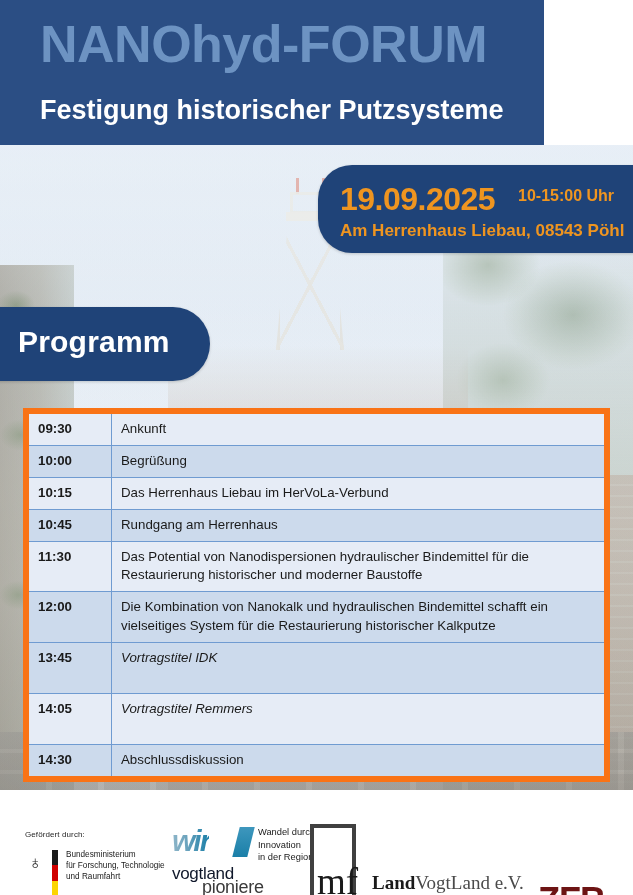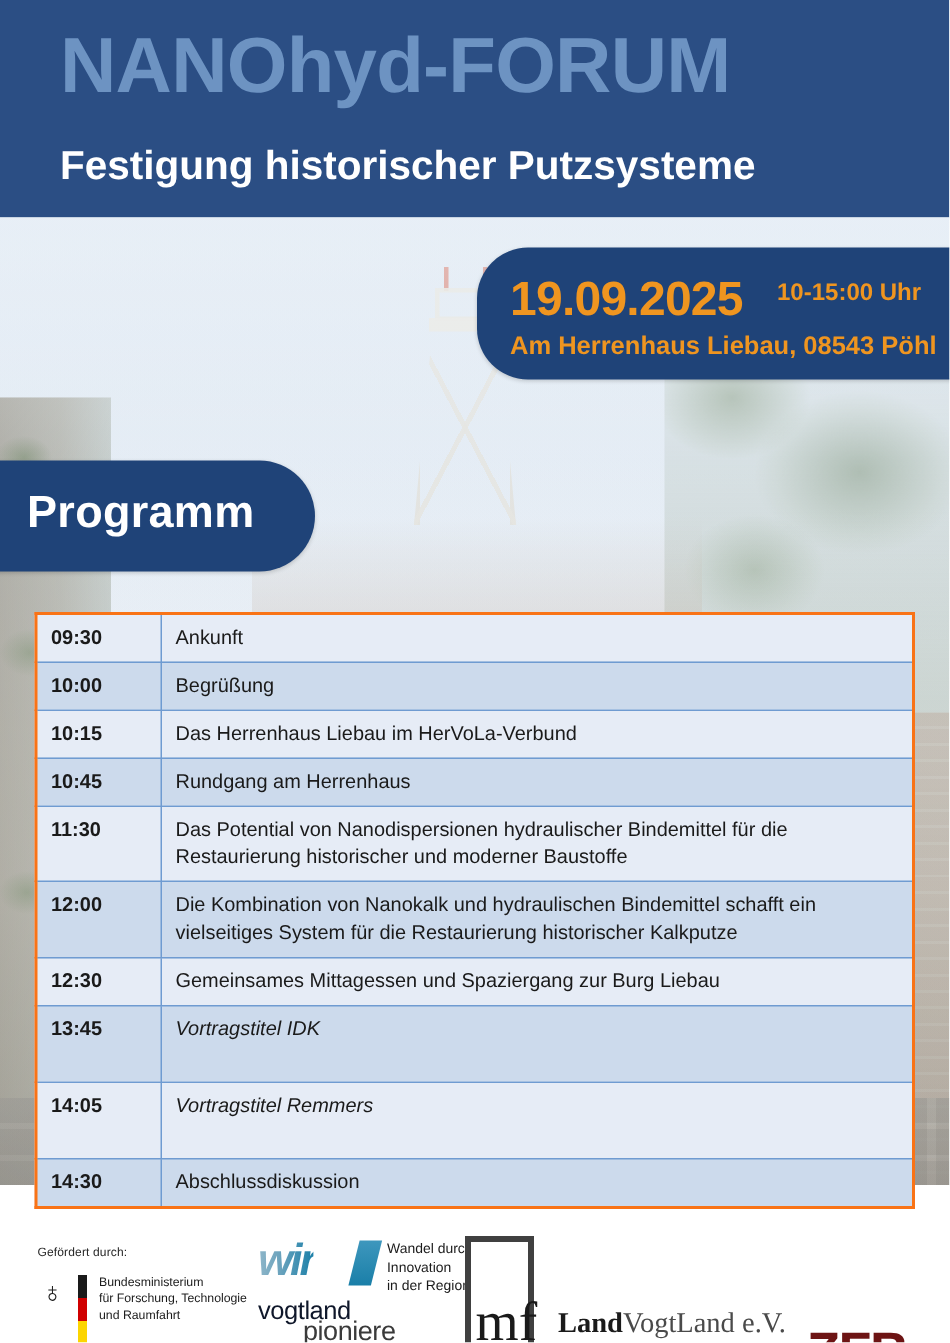--- a/index.html
+++ b/index.html
@@ -6,21 +6,21 @@
   html,body{margin:0;padding:0;background:#fff;}
   body{
     width:633px;height:895px;overflow:hidden;position:relative;
     font-family:"Liberation Sans","DejaVu Sans",sans-serif;
     -webkit-font-smoothing:antialiased;
   }
   .poster{position:relative;width:633px;height:895px;overflow:hidden;background:#ffffff;}
 
   
   .header{
-    position:absolute;left:0;top:0;width:633px;height:145px;
+    position:absolute;left:0;top:0;width:544px;height:145px;
     background:#2b4e84;overflow:hidden;
   }
   .header-title{
     position:absolute;left:40px;top:17px;
     font-size:52px;font-weight:700;letter-spacing:-0.5px;
     color:#6d93c2;line-height:1.05;white-space:nowrap;
   }
   .header-sub{
     position:absolute;left:40px;top:96px;
     font-size:27px;font-weight:700;color:#ffffff;
@@ -156,21 +156,21 @@
   }
   .programm-badge span{
     position:absolute;left:48px;top:18px;
     font-size:30px;font-weight:700;color:#ffffff;letter-spacing:.2px;
   }
 
   
   .schedule{
     position:absolute;left:23px;top:408px;width:587px;
     border-collapse:collapse;border-spacing:0;
-    border:2px solid #f97316;
+    border:6px solid #f97316;
     background:#e4eaf5;
     table-layout:fixed;
   }
   .schedule tr td{
     border:1px solid #6f9bd1;
     padding:6px 9px;
     font-size:13.3px;color:#1a1a1a;line-height:1.42;
     vertical-align:top;
   }
   .schedule tr td.time{
@@ -302,24 +302,20 @@
           <td class="">Rundgang am Herrenhaus</td>
         </tr>
         <tr class="odd">
           <td class="time">11:30</td>
           <td class="">Das Potential von Nanodispersionen hydraulischer Bindemittel für die Restaurierung historischer und moderner Baustoffe</td>
         </tr>
         <tr class="even">
           <td class="time">12:00</td>
           <td class="">Die Kombination von Nanokalk und hydraulischen Bindemittel schafft ein vielseitiges System für die Restaurierung historischer Kalkputze</td>
         </tr>
-        <tr class="odd">
-          <td class="time">12:30</td>
-          <td class="">Gemeinsames Mittagessen und Spaziergang zur Burg Liebau</td>
-        </tr>
         <tr class="even tall">
           <td class="time">13:45</td>
           <td class="italic">Vortragstitel IDK</td>
         </tr>
         <tr class="odd tall">
           <td class="time">14:05</td>
           <td class="italic">Vortragstitel Remmers</td>
         </tr>
         <tr class="even">
           <td class="time">14:30</td>

